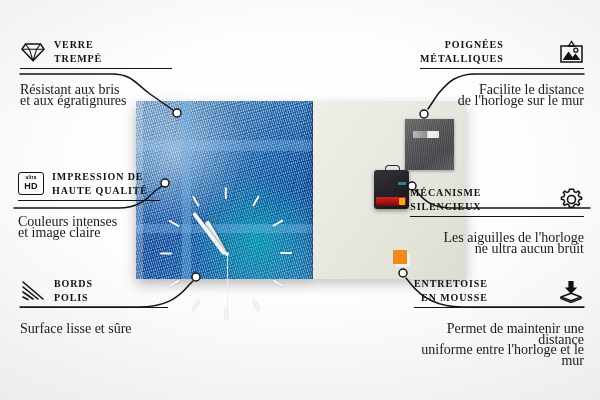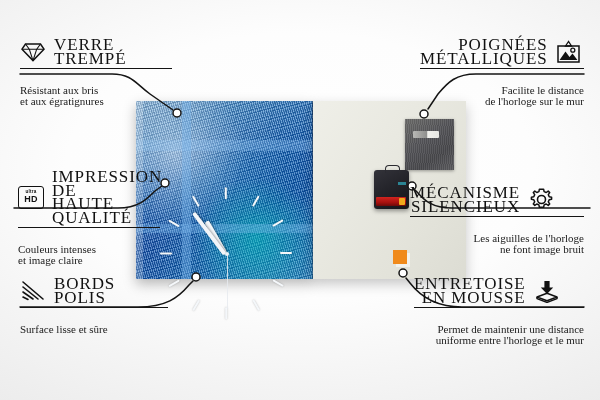--- a/index.html
+++ b/index.html
@@ -197,41 +197,41 @@
   }
   .feature.left  { text-align: left;  }
   .feature.right { text-align: right; }
 
   .feat-head {
     display: flex;
     align-items: center;
     gap: 8px;
   }
   .feature.left  .feat-head { justify-content: flex-start; }
-  .feature.right .feat-head { justify-content: flex-start; }
+  .feature.right .feat-head { justify-content: space-between; }
 
   .feat-title {
     font-family: "Liberation Serif", serif;
-    font-weight: normal;
-    font-size: 17px;
+    font-weight: bold;
+    font-size: 10px;
     letter-spacing: 0.9px;
     line-height: 13.5px;
     color: #111111;
     text-transform: uppercase;
     white-space: pre-line;
   }
   .feat-rule {
     height: 1.3px;
     background: #141414;
     margin: 3px 0 3px 0;
     width: 100%;
   }
   .feat-desc {
     font-family: "Liberation Serif", serif;
-    font-size: 11px;
+    font-size: 14px;
     line-height: 10.4px;
     color: #1a1a1a;
     white-space: pre-line;
     margin-top: 16px;
   }
 
   .feat-icon {
     width: 26px;
     height: 26px;
     flex: 0 0 26px;
@@ -406,21 +406,21 @@
 SILENCIEUX</span>
       <span class="feat-icon">
         <svg width="25" height="25" viewBox="0 0 25 25">
           <path d="M12.5 2.2 l2.1 0 0.5 2.4 2.1 0.9 2.0 -1.4 1.5 1.5 -1.4 2.0 0.9 2.1 2.4 0.5 0 2.1 -2.4 0.5 -0.9 2.1 1.4 2.0 -1.5 1.5 -2.0 -1.4 -2.1 0.9 -0.5 2.4 -2.1 0 -2.1 0 -0.5 -2.4 -2.1 -0.9 -2.0 1.4 -1.5 -1.5 1.4 -2.0 -0.9 -2.1 -2.4 -0.5 0 -2.1 2.4 -0.5 0.9 -2.1 -1.4 -2.0 1.5 -1.5 2.0 1.4 2.1 -0.9 0.5 -2.4 z" fill="none" stroke="#111" stroke-width="1.5" stroke-linejoin="round"></path>
           <circle cx="12.5" cy="12.5" r="4" fill="none" stroke="#111" stroke-width="1.6"></circle>
         </svg>
       </span>
     </div>
     <div class="feat-rule" style="width:174px; margin-left:auto;"></div>
     <div class="feat-desc">Les aiguilles de l'horloge
-ne font image bruit</div>
+ne ultra aucun bruit</div>
   </div>
 
   <div class="feature right" style="left:414px; top:277px; width:170px;">
     <div class="feat-head">
       <span class="feat-title">ENTRETOISE
 EN MOUSSE</span>
       <span class="feat-icon">
         <svg width="24" height="24" viewBox="0 0 24 24">
           <path d="M9.4 2 h5.2 v6.4 h3.6 L12 15 L5.8 8.4 h3.6 z" fill="#111"></path>
           <path d="M12 14.2 L22 18 L12 21.8 L2 18 Z" fill="none" stroke="#111" stroke-width="1.5" stroke-linejoin="round"></path>

